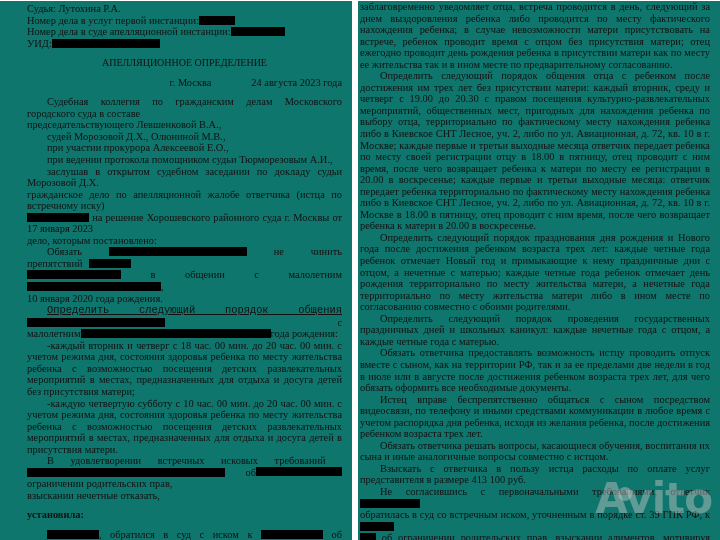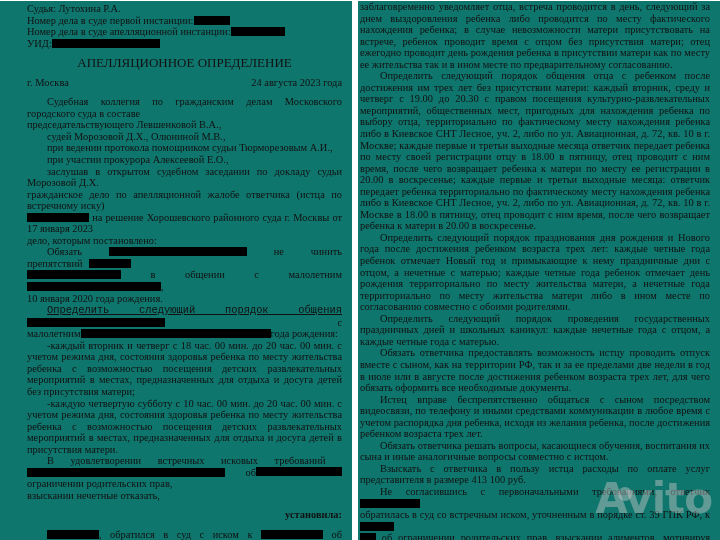--- a/index.html
+++ b/index.html
@@ -7,55 +7,55 @@
          font-family:"Liberation Serif","DejaVu Serif",serif; color:#111; }
   .page { position:absolute; top:1px; height:540px; overflow:hidden; background:#0f766e; }
   .page.left { left:0; width:352px; }
   .page.right { left:358px; width:362px; }
   .inner { padding:0 12px 0 8px; font-size:10.4px; line-height:11.55px; text-align:justify; }
   .page.left .inner { padding:2px 10px 0 27px; }
   .page.right .inner { padding:0 10px 0 2px; }
   .line { display:block; white-space:nowrap; }
   .p { display:block; margin:0; }
   .ind { text-indent:20px; }
-  .center { text-align:right; }
+  .center { text-align:left; }
   .bold { font-weight:bold; }
   .red { display:inline-block; background:#000; height:9px; vertical-align:-1px; }
-  .headrow { display:flex; justify-content:space-between; }
+  .headrow { display:flex; justify-content:flex-end;gap:40px; }
   .gap { height:8px; }
-  .title { text-align:center; margin:8px 0 8px 0; font-size:13px; }
+  .title { text-align:center; margin:8px 0 8px 0; font-size:10px; }
   .watermark { position:absolute; right:8px; bottom:18px; font-family:"DejaVu Sans",sans-serif;
                font-size:42px; font-weight:bold; color:rgba(200,200,200,0.45); letter-spacing:-1px; }
   .wm-dots { position:absolute; right:88px; bottom:40px; width:14px; height:14px; border-radius:50%;
              background:rgba(200,200,200,0.45); }
   .u { text-decoration:underline;font-family:Liberation Mono, monospace; }
 </style>
 </head>
 <body>
 
 <div class="page left">
   <div class="inner">
     <span class="line"><span>Судья: Лутохина Р.А.</span></span>
-    <span class="line"><span>Номер дела в суде первой инстанции:</span><span class="red" style="width:36px"></span></span>
+    <span class="line"><span>Номер дела в услуг первой инстанции:</span><span class="red" style="width:36px"></span></span>
     <span class="line"><span>Номер дела в суде апелляционной инстанции:</span><span class="red" style="width:54px"></span></span>
     <span class="line"><span>УИД:</span><span class="red" style="width:108px"></span></span>
 
     <div class="title">АПЕЛЛЯЦИОННОЕ ОПРЕДЕЛЕНИЕ</div>
 
     <div class="headrow">
       <span>г. Москва</span>
       <span>24 августа 2023 года</span>
     </div>
     <div class="gap"></div>
 
     <div class="p ind">Судебная коллегия по гражданским делам Московского городского суда в составе</div>
     <div class="p">председательствующего Левшенковой В.А.,</div>
     <div class="p ind">судей Морозовой Д.Х., Олюниной М.В.,</div>
+    <div class="p ind">при участии прокурора Алексеевой Е.О.,</div>
     <div class="p ind">при ведении протокола помощником судьи Тюрморезовым А.И.,</div>
-    <div class="p ind">при участии прокурора Алексеевой Е.О.,</div>
     <div class="p ind">заслушав в открытом судебном заседании по докладу судьи Морозовой Д.Х.</div>
     <div class="p">гражданское дело по апелляционной жалобе ответчика (истца по встречному иску)</div>
     <div class="p"><span class="red" style="width:62px"></span> <span>на решение Хорошевского районного суда г. Москвы от 17 января 2023</span></div>
     <div class="p">дело, которым постановлено:</div>
 
     <div class="p ind" style="word-spacing:4px;"><span>Обязать</span> <span class="red" style="width:138px"></span> <span>не чинить препятствий</span> <span class="red" style="width:42px"></span></div>
     <div class="p"><span class="red" style="width:94px"></span> <span>в общении с малолетним</span> <span class="red" style="width:134px"></span>,</div>
     <div class="p">10 января 2020 года рождения.</div>
 
     <div class="p ind"><span class="u">Определить следующий порядок общения</span> <span class="red" style="width:138px"></span> <span style="float:right">с</span></div>

